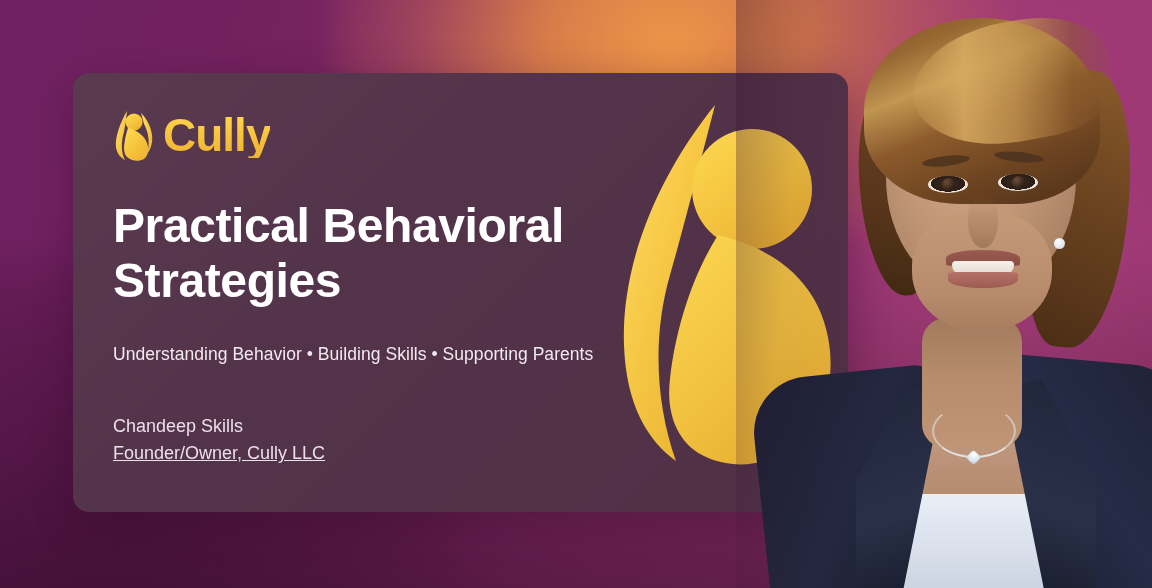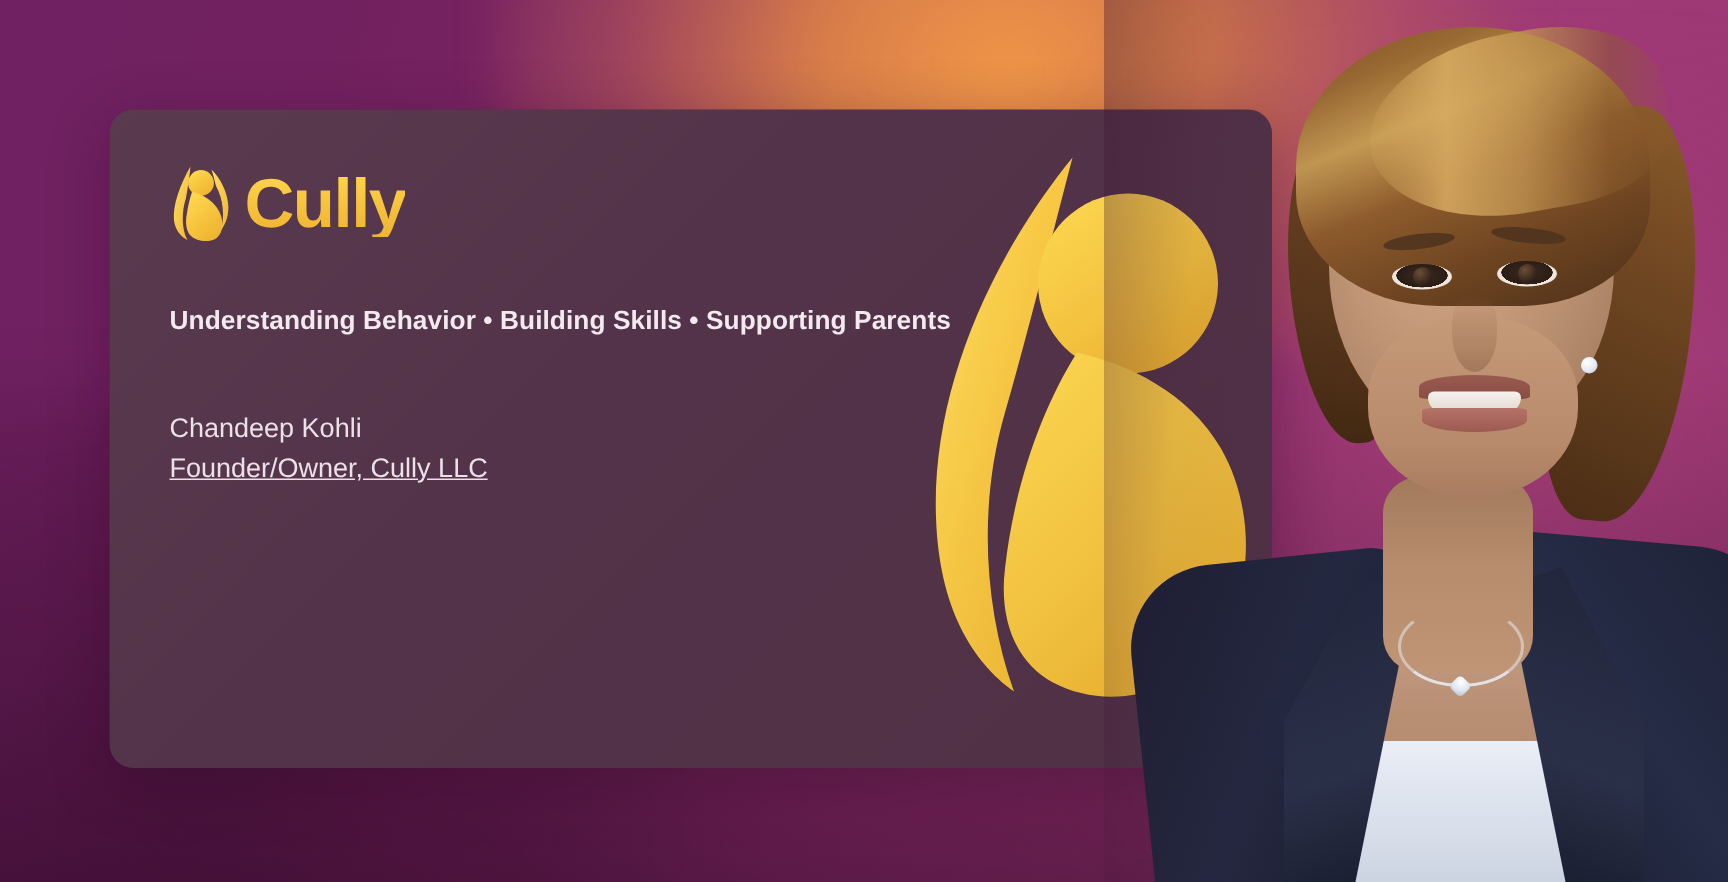--- a/index.html
+++ b/index.html
@@ -121,21 +121,21 @@
     font-size:48px;
     font-weight:bold;
     color:#ffffff;
     line-height:1.14;
     letter-spacing:-0.4px;
     max-width:540px;
   }
   .subtitle {
     margin-top:36px;
     font-size:17.5px;
-    font-weight:bold;
+    font-weight:normal;
     color:#f3eaf0;
     letter-spacing:0.05px;
   }
   .presenter {
     margin-top:48px;
     font-size:18px;
     color:#ece0e9;
     line-height:1.5;
     font-weight:normal;
   }
@@ -356,24 +356,25 @@
           <circle cx="21" cy="13" r="8.6" fill="url(#lmB)"></circle>
           <path d="M15 19 C 21 20, 28 24, 32 30 C 37 38, 36 46, 31 50
                    C 26 53, 18 52, 14 48 C 11 45, 10.5 39, 11.5 34
                    C 12.4 28, 13.6 23, 15 19 Z" fill="url(#lmB)"></path>
           <path d="M28 4 C 34 10, 38 18, 39 26 C 40 33, 38 40, 34 45
                    C 37 36, 36 24, 31 15 C 30 11, 29 7, 28 4 Z" fill="url(#lmA)"></path>
         </svg>
         <div class="brand-word">Cully</div>
       </div>
 
+      <div class="title">Practical Behavioral Strategies</div>
       <div class="subtitle">Understanding Behavior • Building Skills • Supporting Parents</div>
 
       <div class="presenter">
-        <span>Chandeep Kohli</span>
+        <span>Chandeep Skills</span>
         <span class="role">Founder/Owner, Cully LLC</span>
       </div>
 
     </div>
   </div>
 
   <div id="person">
     <div class="p-layer p-jacket-l"></div>
     <div class="p-layer p-jacket-r"></div>
     <div class="p-layer p-chest"></div>

